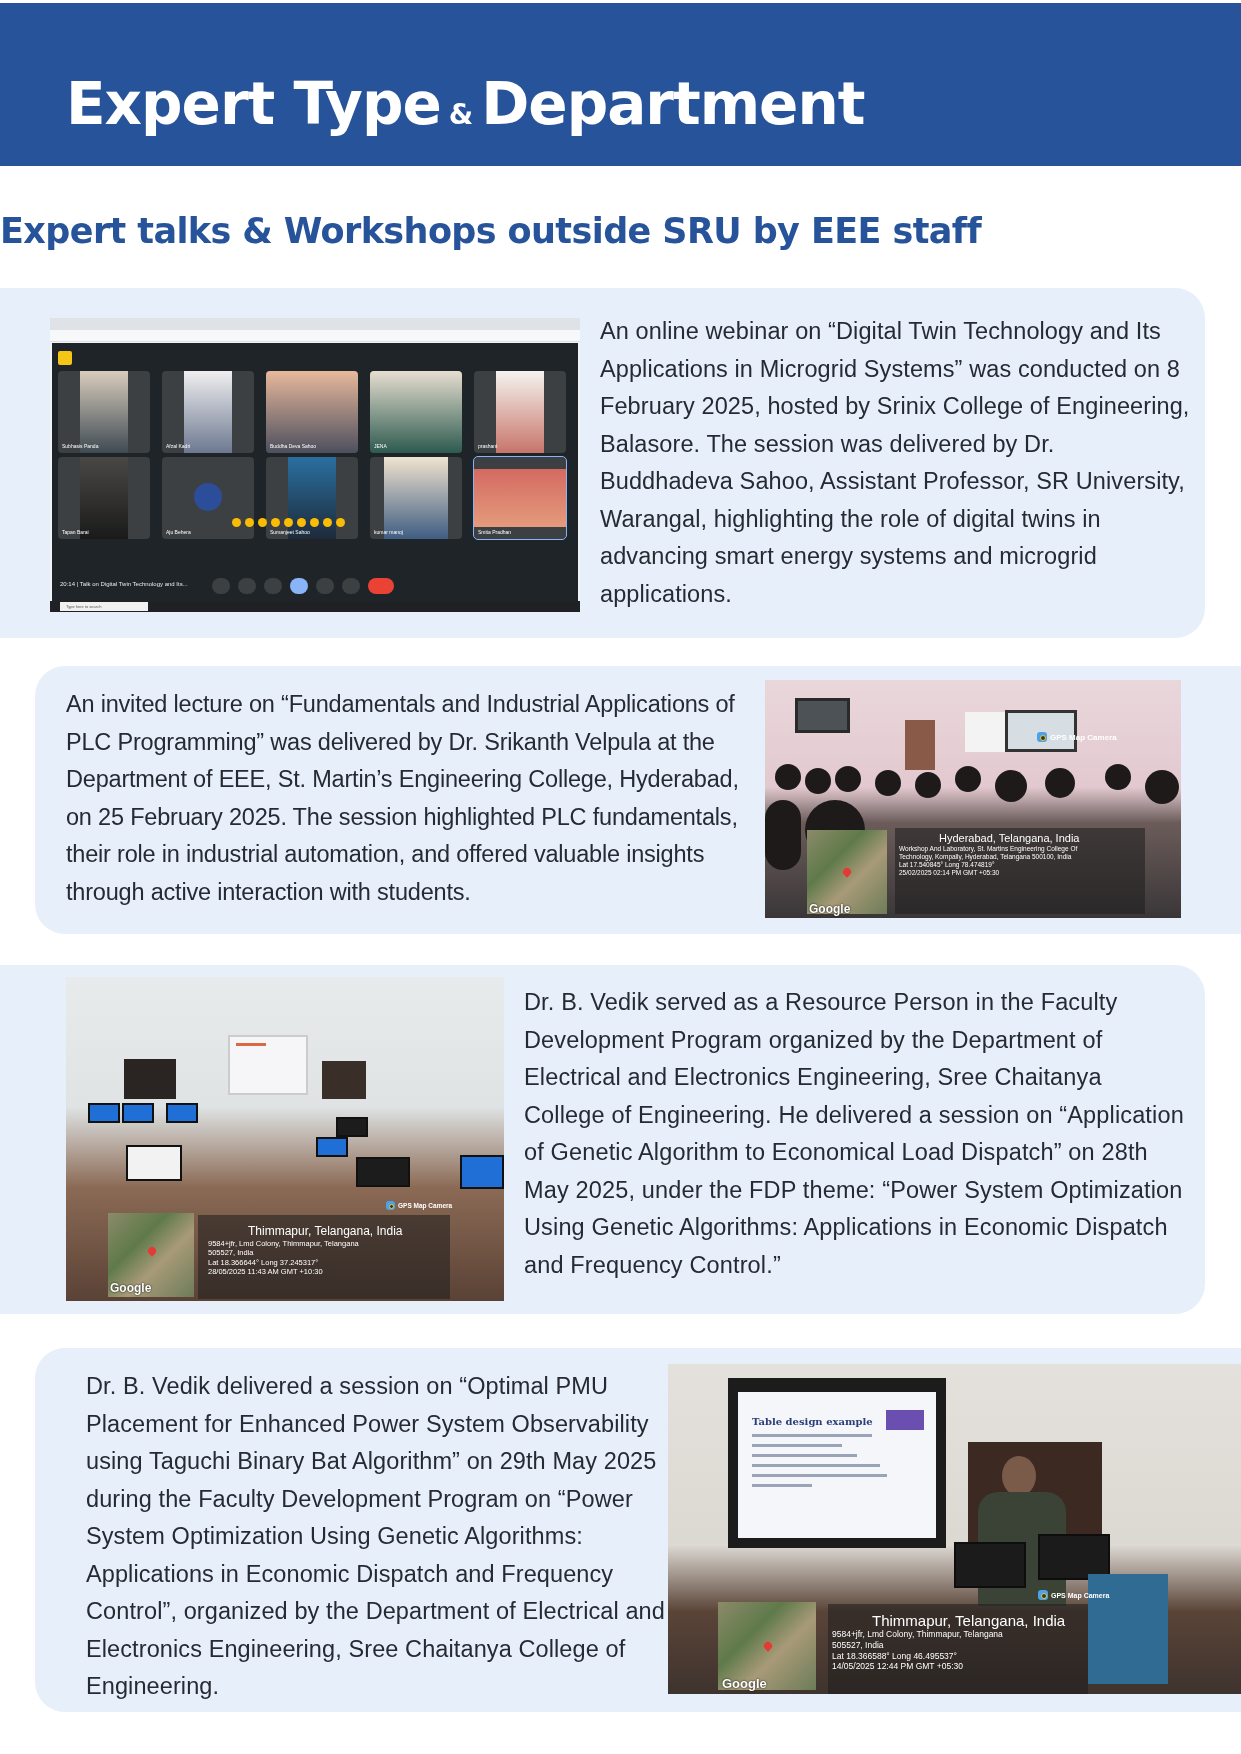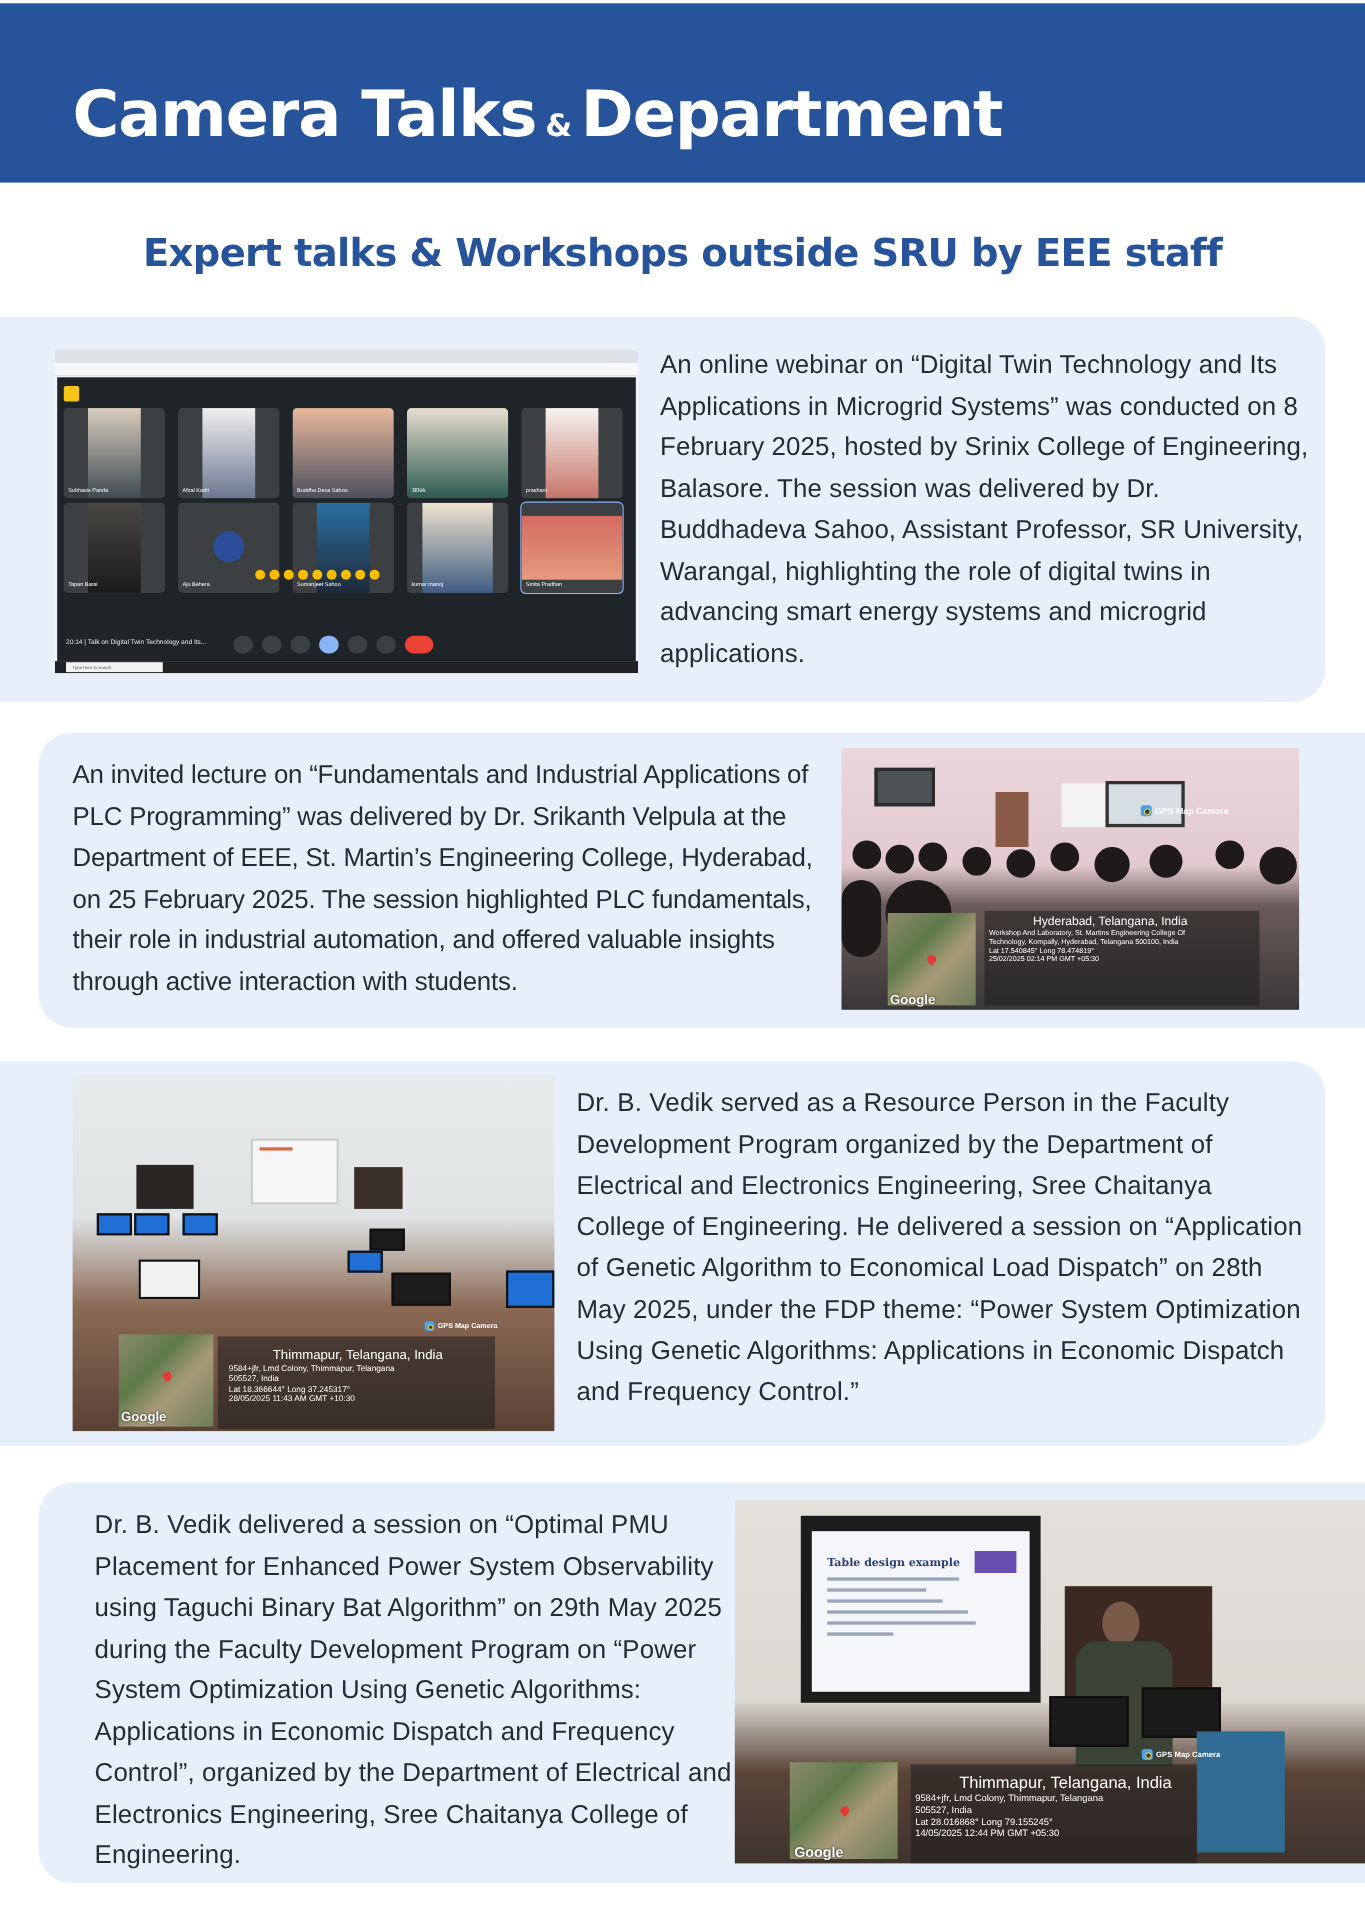--- a/index.html
+++ b/index.html
@@ -13,21 +13,21 @@
   }
   .header-title {
     position: absolute; left: 66px; top: 72px;
     font-family: "DejaVu Sans", sans-serif; font-weight: bold;
     font-size: 58px; color: #ffffff; letter-spacing: -1px; line-height: 1;
     white-space: nowrap;
   }
   .header-title .amp { font-size: 28px; margin: 0 8px; letter-spacing: 0; }
 
   .subtitle {
-    position: absolute; left: 0; top: 212px; width: 1241px; text-align: center;
+    position: absolute; left: 0; top: 212px; width: 1241px; text-align: left;
     font-family: "DejaVu Sans", sans-serif; font-weight: bold;
     font-size: 35px; color: #26539a; letter-spacing: -0.6px; line-height: 1.1;
   }
 
   .card { position: absolute; background: #e7f0fa; }
   .card-1 { left: 0; top: 288px; width: 1205px; height: 350px; border-radius: 0 30px 30px 0; }
   .card-2 { left: 35px; top: 666px; width: 1206px; height: 268px; border-radius: 30px 0 0 30px; }
   .card-3 { left: 0; top: 965px; width: 1205px; height: 349px; border-radius: 0 30px 30px 0; }
   .card-4 { left: 35px; top: 1348px; width: 1206px; height: 364px; border-radius: 30px 0 0 30px; }
 
@@ -107,21 +107,21 @@
   .map-thumb { position: absolute; background: linear-gradient(135deg, #8c8a6a 0%, #5f7a4a 35%, #a89a78 60%, #6d7c58 100%); }
   .map-pin { position: absolute; width: 8px; height: 8px; border-radius: 50% 50% 50% 0; transform: rotate(-45deg); background: #e53935; }
   .google-label { position: absolute; color: #ffffff; font-weight: bold; white-space: nowrap; text-shadow: 0 0 2px #000; }
 </style>
 </head>
 <body>
 
 <div class="top-strip"></div>
 
 <header class="header-band">
-  <h1 class="header-title"><span>Camera Talks</span><span class="amp">&amp;</span><span>Department</span></h1>
+  <h1 class="header-title"><span>Expert Type</span><span class="amp">&amp;</span><span>Department</span></h1>
 </header>
 
 <h2 class="subtitle">Expert talks &amp; Workshops outside SRU by EEE staff</h2>
 
 <section class="card card-1"></section>
 <div class="photo photo-1">
   <div class="meet-tabs"></div>
   <div class="meet-url"></div>
   <div class="meet-body">
     <div class="meet-logo"></div>
@@ -302,16 +302,16 @@
   </div>
   <div class="map-thumb" style="left:50px;top:238px;width:98px;height:88px;">
     <div class="map-pin" style="left:46px;top:40px;"></div>
   </div>
   <span class="google-label" style="left:54px;top:312px;font-size:13px;">Google</span>
   <div class="gps-box" style="left:160px;top:240px;width:260px;height:90px;"></div>
   <div style="position:absolute;left:164px;top:248px;">
     <div class="gps-city" style="font-size:15px;">Thimmapur, Telangana, India</div>
     <div class="gps-line" style="font-size:8.5px;">9584+jfr, Lmd Colony, Thimmapur, Telangana</div>
     <div class="gps-line" style="font-size:8.5px;">505527, India</div>
-    <div class="gps-line" style="font-size:8.5px;">Lat 28.016868° Long 79.155245°</div>
+    <div class="gps-line" style="font-size:8.5px;">Lat 18.366588° Long 46.495537°</div>
     <div class="gps-line" style="font-size:8.5px;">14/05/2025 12:44 PM GMT +05:30</div>
   </div>
 </div>
 
 </body></html>

